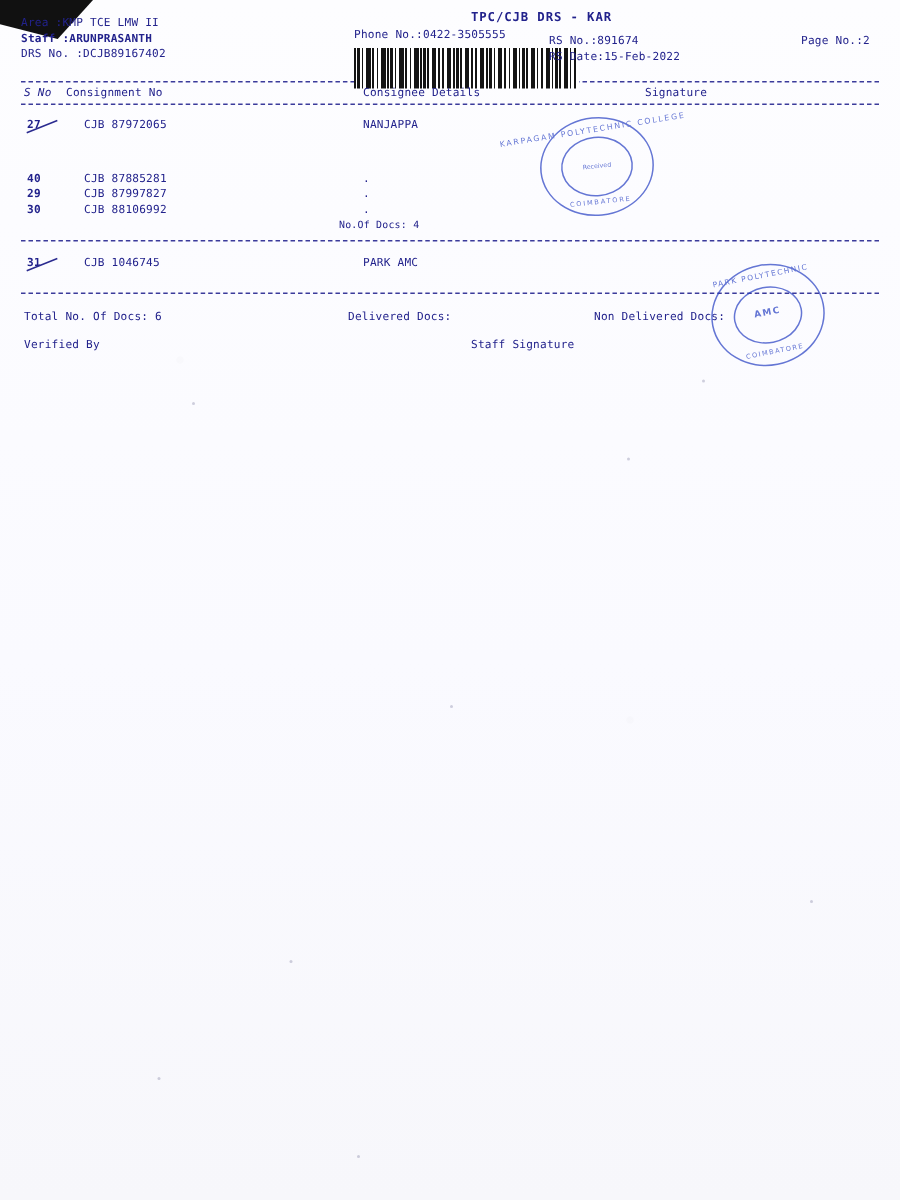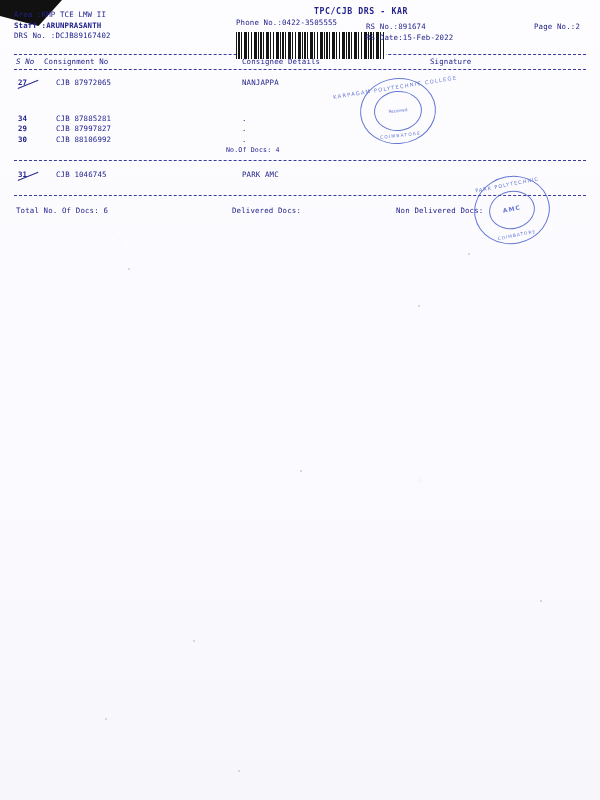--- a/index.html
+++ b/index.html
@@ -280,21 +280,21 @@
       <span class="sno">27</span>
       <span class="slash" style="left:4px; top:1px;"></span>
       <span class="cno">CJB 87972065</span>
       <span class="cdet">NANJAPPA</span>
     </div>
 
     <div class="gap-md"></div>
     <div class="gap-sm"></div>
 
     <div class="row">
-      <span class="sno">34</span>
+      <span class="sno">40</span>
       <span class="cno">CJB 87885281</span>
       <span class="dot">.</span>
     </div>
     <div class="row">
       <span class="sno">29</span>
       <span class="cno">CJB 87997827</span>
       <span class="dot">.</span>
     </div>
     <div class="row">
       <span class="sno">30</span>
@@ -318,20 +318,24 @@
     <div style="height:12px"></div>
     <div class="rule"></div>
 
     <div class="footer">
       <div class="f-row">
         <span class="f-total">Total No. Of Docs:   6</span>
         <span class="f-deliv">Delivered Docs:</span>
         <span class="f-nondeliv">Non Delivered Docs:</span>
       </div>
       <div style="height:6px"></div>
+      <div class="f-row">
+        <span class="f-verified">Verified By</span>
+        <span class="f-staff">Staff Signature</span>
+      </div>
     </div>
 
   </div>
 
   <div class="stamp stamp-1">
     <span class="ring-text rt-top">KARPAGAM POLYTECHNIC COLLEGE</span>
     <span class="inner">Received</span>
     <span class="ring-text rt-bot">COIMBATORE</span>
   </div>
 

